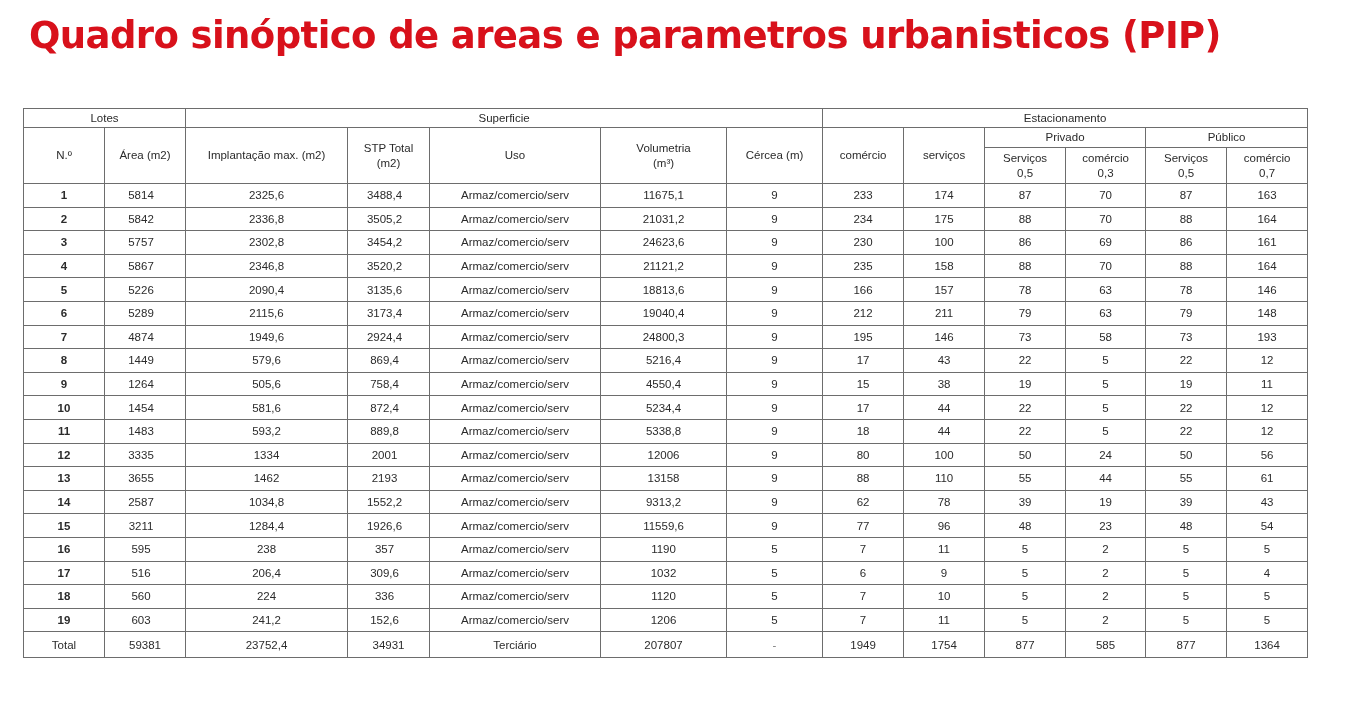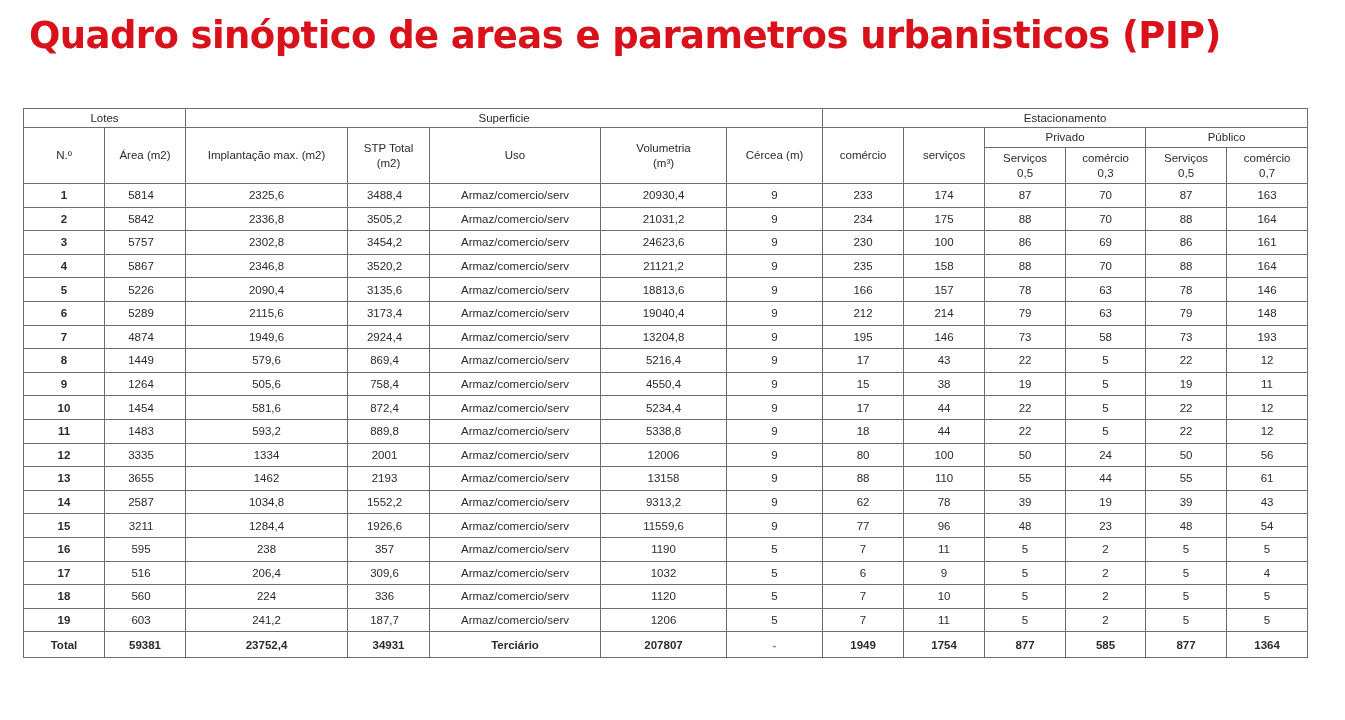--- a/index.html
+++ b/index.html
@@ -21,21 +21,21 @@
   }
   table.pip th { font-weight: normal; font-size: 11.5px; color: #2a2a2a; line-height: 15px; }
   .grp { height: 19px; }
   .sup { color: #8a8a8a; }
   .hdr2 { height: 20px; }
   .hdr3 { height: 36px; }
   table.pip tbody td { height: 22.6px; }
   .num { font-weight: bold; }
   .r { text-align: left; padding-right: 10px !important; }
   .faint { color: #7b7b7b; }
-  tr.total td { font-weight: bold; height: 25px; }
+  tr.total td { font-weight: normal; height: 25px; }
 </style>
 </head>
 <body>
 
 <div class="title">Quadro sinóptico de areas e parametros urbanisticos  (PIP)</div>
 
 <table class="pip">
   <colgroup>
     <col style="width:81px">
       <col style="width:81px">
@@ -77,21 +77,21 @@
       <th><span>comércio</span><br><span>0,7</span></th>
     </tr>
   </thead>
   <tbody id="rows">
       <tr>
         <td class="num">1</td>
         <td class="r">5814</td>
         <td>2325,6</td>
         <td class="r">3488,4</td>
         <td>Armaz/comercio/serv</td>
-        <td>20930,4</td>
+        <td>11675,1</td>
         <td>9</td>
         <td>233</td>
         <td>174</td>
         <td>87</td>
         <td>70</td>
         <td>87</td>
         <td>163</td>
       </tr>
       <tr>
         <td class="num">2</td>
@@ -155,33 +155,33 @@
       </tr>
       <tr>
         <td class="num">6</td>
         <td class="r">5289</td>
         <td>2115,6</td>
         <td class="r">3173,4</td>
         <td>Armaz/comercio/serv</td>
         <td>19040,4</td>
         <td>9</td>
         <td>212</td>
-        <td>214</td>
+        <td>211</td>
         <td>79</td>
         <td>63</td>
         <td>79</td>
         <td>148</td>
       </tr>
       <tr>
         <td class="num">7</td>
         <td class="r">4874</td>
         <td>1949,6</td>
         <td class="r">2924,4</td>
         <td>Armaz/comercio/serv</td>
-        <td>13204,8</td>
+        <td>24800,3</td>
         <td>9</td>
         <td>195</td>
         <td>146</td>
         <td>73</td>
         <td>58</td>
         <td>73</td>
         <td>193</td>
       </tr>
       <tr>
         <td class="num">8</td>
@@ -345,21 +345,21 @@
         <td>10</td>
         <td>5</td>
         <td>2</td>
         <td>5</td>
         <td>5</td>
       </tr>
       <tr>
         <td class="num">19</td>
         <td class="r">603</td>
         <td>241,2</td>
-        <td class="r">187,7</td>
+        <td class="r">152,6</td>
         <td>Armaz/comercio/serv</td>
         <td>1206</td>
         <td>5</td>
         <td>7</td>
         <td>11</td>
         <td>5</td>
         <td>2</td>
         <td>5</td>
         <td>5</td>
       </tr>

